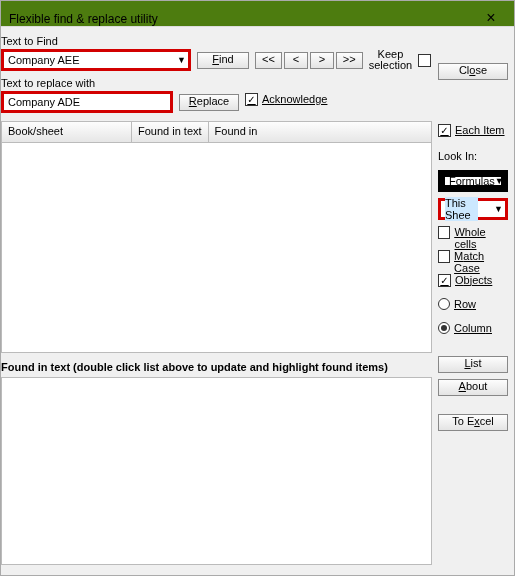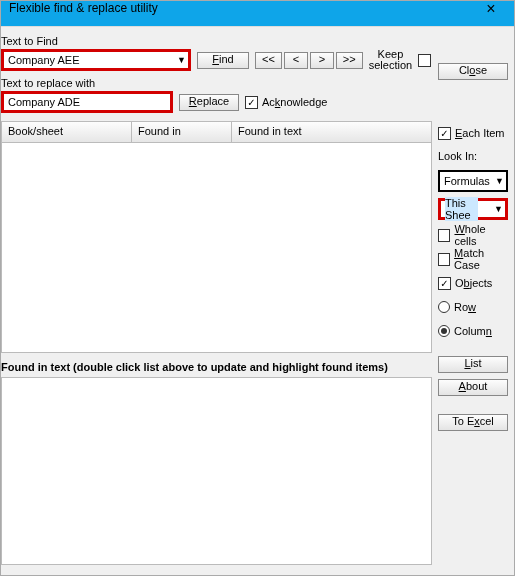--- a/index.html
+++ b/index.html
@@ -1,39 +1,39 @@
 <!DOCTYPE html>
 <html><head>
 <meta charset="utf-8">
 <style>
   * { box-sizing: border-box; font-family: "Segoe UI", Tahoma, sans-serif; font-size: 11px; }
   body { margin: 0; background: #fff; }
   .window { width: 515px; height: 576px; background: #f0f0f0; border: 1px solid #aaa; display: flex; flex-direction: column; }
-  .titlebar { display: flex; align-items: flex-start; justify-content: space-between; background: #0ea5e9; height: 26px; border-bottom: 1px solid #ddd; padding: 0 8px; }
+  .titlebar { display: flex; align-items: flex-end; justify-content: space-between; background: #4d7c0f; height: 26px; border-bottom: 1px solid #ddd; padding: 0 8px; }
   .titlebar .title { font-size: 12px; }
   .titlebar .close { width: 30px; text-align: center; font-size: 16px; line-height: 16px; cursor: pointer; }
   .content { flex: 1; display: flex; }
   .left { flex: 1; padding: 6px 0; display: flex; flex-direction: column; }
   .right { width: 82px; padding: 6px 6px; display: flex; flex-direction: column; gap: 6px; }
   .label { margin: 2px 0; }
   .row { display: flex; align-items: center; gap: 6px; margin-bottom: 4px; }
-  .combo { display: flex; align-items: center; justify-content: space-between; background: #fff; border: 2px solid #000000; height: 22px; padding: 0 2px 0 4px; }
+  .combo { display: flex; align-items: center; justify-content: space-between; background: #fff; border: 7px solid #000000; height: 22px; padding: 0 2px 0 4px; }
   .combo .arrow { font-size: 9px; }
   .red { border: 3px solid #d20000; gap: 16px; }
   .btn { background: linear-gradient(#fdfdfd,#e4e4e4); border: 1px solid #888; height: 17px; display: inline-flex; align-items: flex-start; justify-content: center; padding: 0 8px; min-width: 52px; cursor: pointer; }
   .btn.sm { min-width: 24px; padding: 0 6px; }
   .navgroup { display: flex; gap: 2px; }
   .keep { display: flex; flex-direction: column; align-items: center; font-size: 10px; line-height: 11px; }
   .gridheader { display: flex; margin-top: 4px; }
   .gridheader > div { background: linear-gradient(#fdfdfd,#e6e6e6); border: 1px solid #bbb; border-right: none; height: 22px; padding: 3px 6px; }
   .gridheader > div:last-child { border-right: 1px solid #bbb; flex: 1; }
   .gridbody { border: 1px solid #bbb; border-top: none; background: #fff; height: 210px; }
   .foundlabel { margin-top: 8px; font-weight: bold; }
   .foundlist { border: 1px solid #bbb; background: #fff; flex: 1; margin-top: 2px; margin-bottom: 4px; min-height: 130px; }
-  .chkrow { display: flex; align-items: center; gap: 4px; height: 18px; }
+  .chkrow { display: flex; align-items: flex-start; gap: 4px; height: 18px; text-decoration: underline; }
   .chkbox { width: 13px; height: 13px; border: 1px solid #333; display: inline-flex; align-items: center; justify-content: center; font-size: 10px; background: #fff; }
   .chkbox.on::after { content: "✓"; }
   .radio { width: 12px; height: 12px; border: 1px solid #333; border-radius: 50%; display: inline-flex; align-items: center; justify-content: center; background: #fff; }
   .radio.on::after { content: ""; width: 6px; height: 6px; background: #333; border-radius: 50%; }
   .seltext { background: #cce8ff; color: #000; padding: 0 0; }
   .underline { text-decoration: underline; }
 </style>
 </head>
 <body>
 
@@ -76,22 +76,22 @@
             <span><span class="underline">R</span>eplace</span>
           </div>
         <div class="chkrow">
           <span class="chkbox on"></span>
           <span><span>Ac<span class="underline">k</span>nowledge</span></span>
         </div>
       </div>
 
       <div class="gridheader">
         <div style="width:130px">Book/sheet</div>
+        <div>Found in text</div>
         <div style="width:100px">Found in</div>
-        <div>Found in text</div>
       </div>
       <div class="gridbody"></div>
 
       <div class="label foundlabel">Found in text (double click list above to update and highlight found items)</div>
       <div class="foundlist"></div>
     </div>
 
     <div class="right">
       <div style="height:24px"></div>
       <div class="btn">

